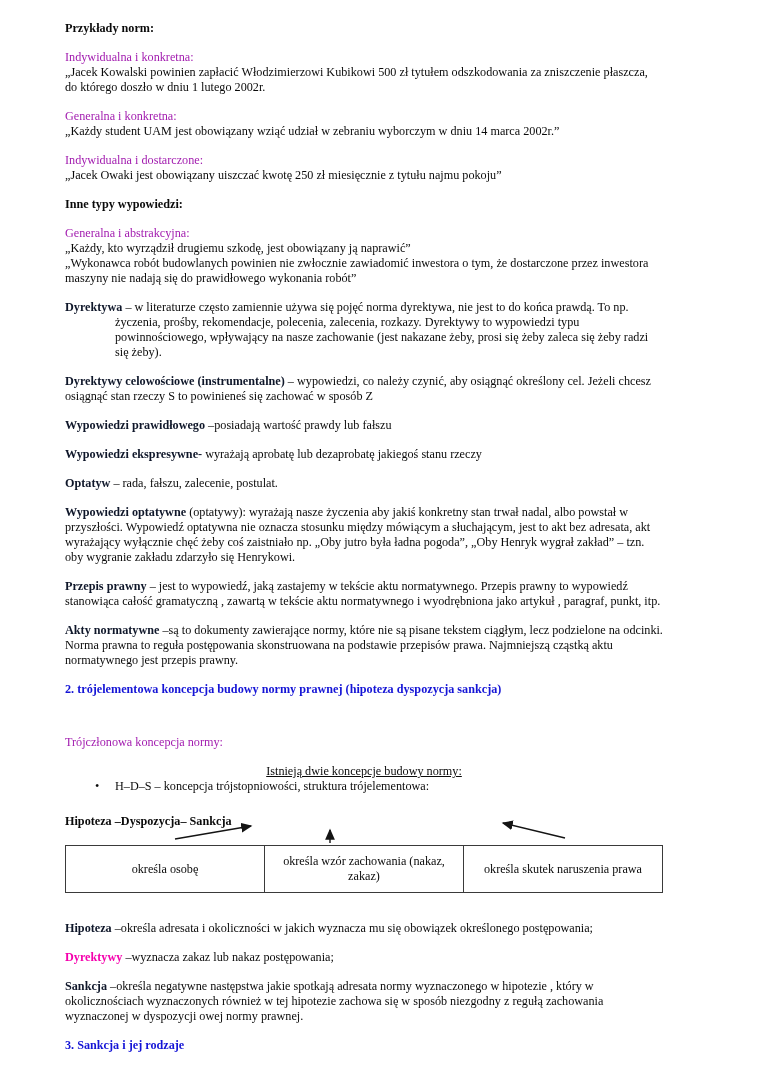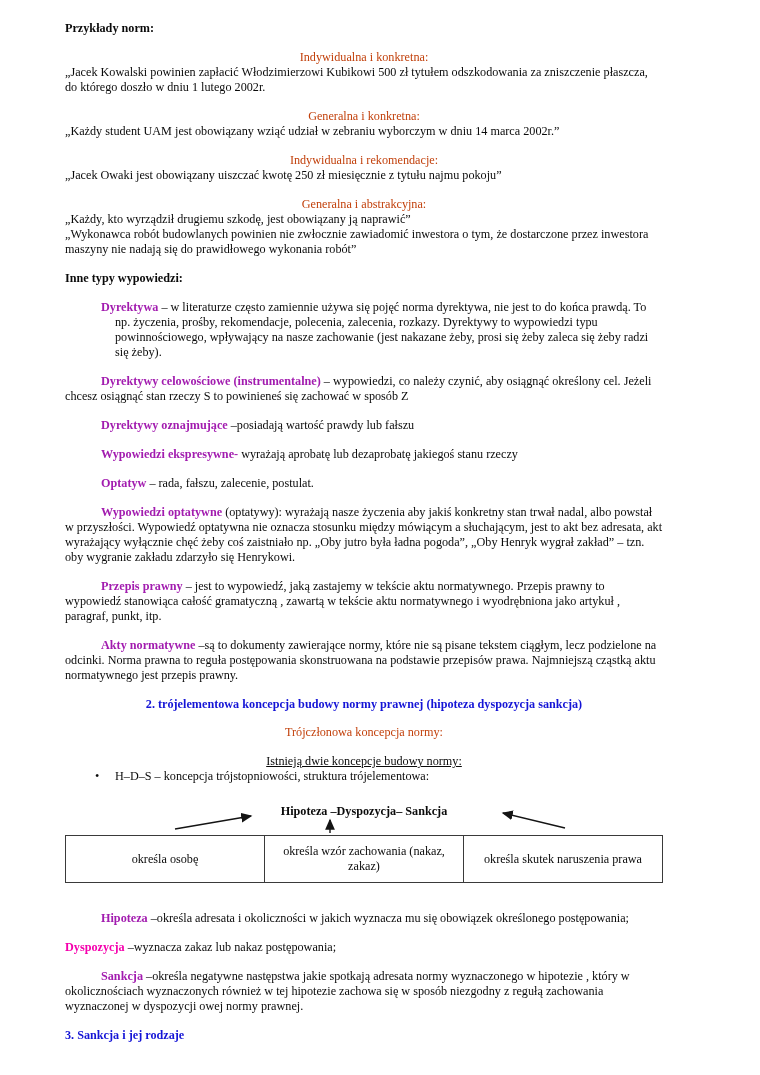--- a/index.html
+++ b/index.html
@@ -10,32 +10,32 @@
     padding:21px 65px 0 65px;
     background:#ffffff;
     font-family:"Liberation Serif","DejaVu Serif",serif;
     font-size:12.2px;
     line-height:15px;
     color:#0a0a0a;
     overflow:hidden;
   }
   .para{margin:0 0 14px 0;}
   .b{font-weight:bold;}
-  .purple{color:#c2410c;text-align:center;}
-  .green{color:#a21caf;font-weight:bold;margin-left:36px;}
+  .purple{color:#a21caf;}
+  .green{color:#0f172a;font-weight:bold;}
   .pink{color:#f500ad;font-weight:bold;}
   .blue{color:#1414d6;font-weight:bold;}
   .u{text-decoration:underline;}
   .hang{padding-left:50px;text-indent:-50px;}
   .bullet-row{display:flex;margin:0 0 20px 0;}
   .bullet-glyph{width:20px;margin-left:30px;flex:none;}
   .mb0{margin-bottom:0;text-align:center;}
   
   .diagram{position:relative;margin:0 0 28px 0;}
-  .diagram-title{text-align:center;font-weight:bold;margin:0 0 16px 0;}
+  .diagram-title{font-weight:bold;margin:0 0 16px 0;}
   .arrows{position:absolute;top:0;left:0;pointer-events:none;}
   table.hds{width:100%;border-collapse:collapse;table-layout:fixed;margin-top:14px;}
   table.hds td{
     border:1px solid #3a3a3a;
     height:42px;
     text-align:center;
     vertical-align:middle;
     padding:2px 14px;
     font-size:12.2px;
     line-height:15px;
@@ -52,49 +52,49 @@
     <div class="purple">Indywidualna i konkretna:</div>
     <div>„Jacek Kowalski powinien zapłacić Włodzimierzowi Kubikowi 500 zł tytułem odszkodowania za zniszczenie płaszcza, do którego doszło w dniu 1 lutego 2002r.</div>
   </div>
 
   <div class="para">
     <div class="purple">Generalna i konkretna:</div>
     <div>„Każdy student UAM jest obowiązany wziąć udział w zebraniu wyborczym w dniu 14 marca 2002r.”</div>
   </div>
 
   <div class="para">
-    <div class="purple">Indywidualna i rekomendacje:</div>
+    <div class="purple">Indywidualna i dostarczone:</div>
     <div>„Jacek Owaki jest obowiązany uiszczać kwotę 250 zł miesięcznie z tytułu najmu pokoju”</div>
   </div>
+
+  <div class="para b">Inne typy wypowiedzi:</div>
 
   <div class="para">
     <div class="purple">Generalna i abstrakcyjna:</div>
     <div>„Każdy, kto wyrządził drugiemu szkodę, jest obowiązany ją naprawić”</div>
     <div>„Wykonawca robót budowlanych powinien nie zwłocznie zawiadomić inwestora o tym, że dostarczone przez inwestora maszyny nie nadają się do prawidłowego wykonania robót”</div>
   </div>
 
-  <div class="para b">Inne typy wypowiedzi:</div>
-
   <div class="para hang"><span class="green">Dyrektywa</span><span> – w literaturze często zamiennie używa się pojęć norma dyrektywa, nie jest to do końca prawdą. To np. życzenia, prośby, rekomendacje, polecenia, zalecenia, rozkazy. Dyrektywy to wypowiedzi typu powinnościowego, wpływający na nasze zachowanie (jest nakazane żeby, prosi się żeby zaleca się żeby radzi się żeby).</span></div>
 
   <div class="para"><span class="green">Dyrektywy celowościowe (instrumentalne)</span><span> – wypowiedzi, co należy czynić, aby osiągnąć określony cel. Jeżeli chcesz osiągnąć stan rzeczy S to powinieneś się zachować w sposób Z</span></div>
 
-  <div class="para"><span class="green">Dyrektywy oznajmujące</span><span> –posiadają wartość prawdy lub fałszu</span></div>
+  <div class="para"><span class="green">Wypowiedzi prawidłowego</span><span> –posiadają wartość prawdy lub fałszu</span></div>
 
   <div class="para"><span class="green">Wypowiedzi ekspresywne-</span><span> wyrażają aprobatę lub dezaprobatę jakiegoś stanu rzeczy</span></div>
 
   <div class="para"><span class="green">Optatyw</span><span> – rada, fałszu, zalecenie, postulat.</span></div>
 
   <div class="para"><span class="green">Wypowiedzi optatywne</span><span> (optatywy): wyrażają nasze życzenia aby jakiś konkretny stan trwał nadal, albo powstał w przyszłości. Wypowiedź optatywna nie oznacza stosunku między mówiącym a słuchającym, jest to akt bez adresata, akt wyrażający wyłącznie chęć żeby coś zaistniało np. „Oby jutro była ładna pogoda”, „Oby Henryk wygrał zakład” – tzn. oby wygranie zakładu zdarzyło się Henrykowi.</span></div>
 
   <div class="para"><span class="green">Przepis prawny</span><span> – jest to wypowiedź, jaką zastajemy w tekście aktu normatywnego. Przepis prawny to wypowiedź stanowiąca całość gramatyczną , zawartą w tekście aktu normatywnego i wyodrębniona jako artykuł , paragraf, punkt, itp.</span></div>
 
   <div class="para"><span class="green">Akty normatywne</span><span> –są to dokumenty zawierające normy, które nie są pisane tekstem ciągłym, lecz podzielone na odcinki. Norma prawna to reguła postępowania skonstruowana na podstawie przepisów prawa. Najmniejszą cząstką aktu normatywnego jest przepis prawny.</span></div>
 
-  <div class="para blue" style="margin-bottom:13px;text-align:center;">2. trójelementowa koncepcja budowy normy prawnej (hipoteza dyspozycja sankcja)</div>
+  <div class="para blue" style="margin-bottom:38px;">2. trójelementowa koncepcja budowy normy prawnej (hipoteza dyspozycja sankcja)</div>
 
   <div class="para purple">Trójczłonowa koncepcja normy:</div>
 
   <div class="mb0 u">Istnieją dwie koncepcje budowy normy:</div>
 
   <div class="bullet-row">
     <span class="bullet-glyph">•</span>
     <span>H–D–S – koncepcja trójstopniowości, struktura trójelementowa:</span>
   </div>
 
@@ -116,19 +116,19 @@
           <td>określa osobę</td>
           <td>określa wzór zachowania (nakaz, zakaz)</td>
           <td>określa skutek naruszenia prawa</td>
         </tr>
       </tbody>
     </table>
   </div>
 
   <div class="para"><span class="green">Hipoteza</span><span> –określa adresata i okoliczności w jakich wyznacza mu się obowiązek określonego postępowania;</span></div>
 
-  <div class="para"><span class="pink">Dyspozycja</span><span> –wyznacza zakaz lub nakaz postępowania;</span></div>
+  <div class="para"><span class="pink">Dyrektywy</span><span> –wyznacza zakaz lub nakaz postępowania;</span></div>
 
   <div class="para"><span class="green">Sankcja</span><span> –określa negatywne następstwa jakie spotkają adresata normy wyznaczonego w hipotezie , który w okolicznościach wyznaczonych również w tej hipotezie zachowa się w sposób niezgodny z regułą zachowania wyznaczonej w dyspozycji owej normy prawnej.</span></div>
 
   <div class="para blue">3. Sankcja i jej rodzaje</div>
 
 </div>
 
 </body></html>

